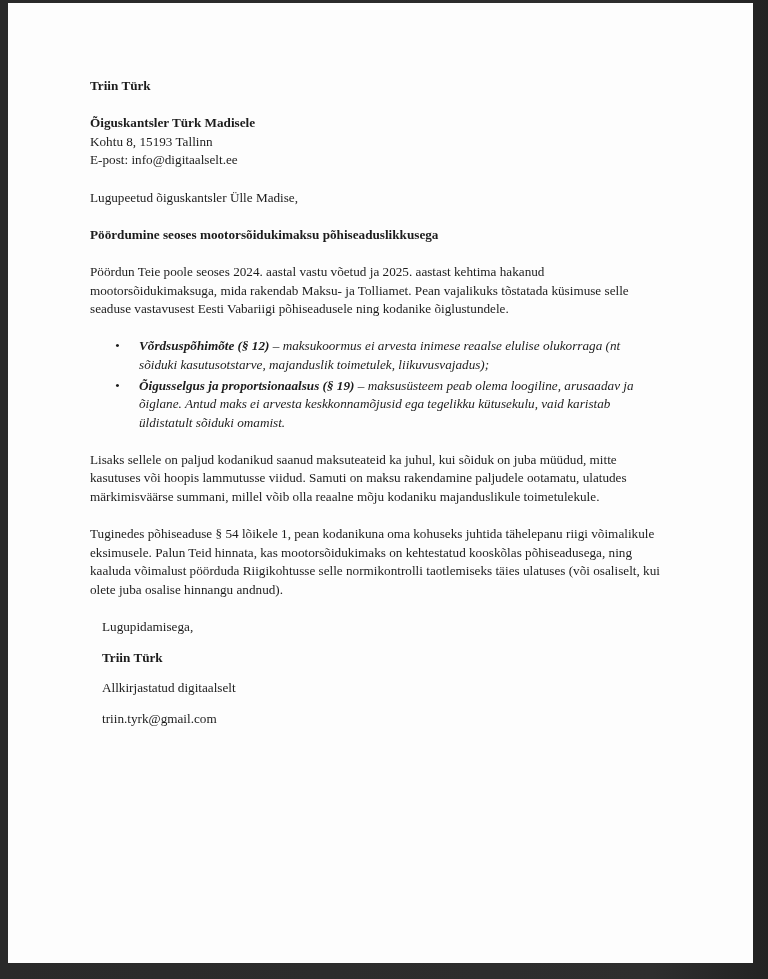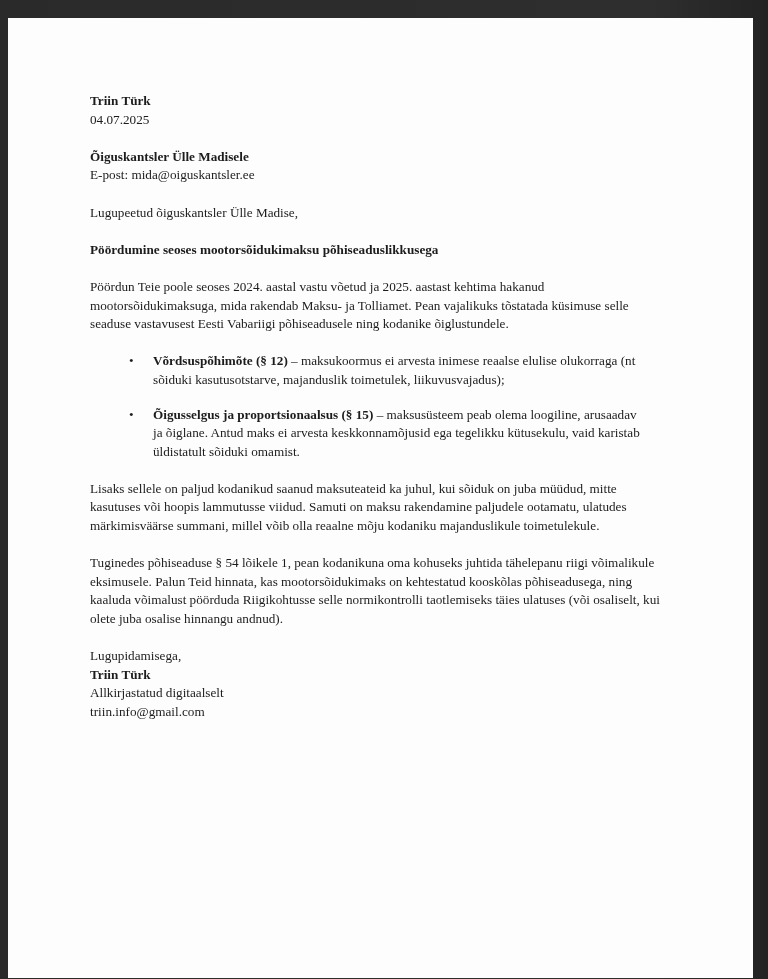--- a/index.html
+++ b/index.html
@@ -12,21 +12,21 @@
   }
   .viewer {
     position: relative;
     width: 768px;
     height: 979px;
     background: linear-gradient(90deg, #2a2a2a 0%, #2e2e2e 85%, #232323 100%);
   }
   .page {
     position: absolute;
     left: 8px;
-    top: 18px;
+    top: 3px;
     width: 745px;
     height: 960px;
     background: #fdfdfd;
     box-sizing: border-box;
     padding: 74px 90px 0 82px;
     font-family: "Liberation Serif", "DejaVu Serif", serif;
     font-size: 13.2px;
     line-height: 18.6px;
     color: #1c1c1c;
   }
@@ -44,66 +44,67 @@
     position: relative;
     top: 1px;
   }
   ul.points {
     margin: 0 0 18.6px 0;
     padding: 0 0 0 47px;
     list-style: none;
   }
   ul.points li {
     position: relative;
-    margin: 16px;
+    margin: 2px;
     padding: 0;
+    font-style: italic;
   }
   ul.points li::before {
     content: "•";
     position: absolute;
     left: -24px;
     top: 0;
   }
   .para { margin: 0 0 18.6px 0; }
-  .sig .line { margin: 0; }
+  .sig .line { margin: 12px; }
 </style>
 </head>
 <body>
 
 <div class="viewer">
   <div class="page">
 
     <div class="block">
       <p class="line bold">Triin Türk</p>
-      <p class="line">04.07.2025</p>
     </div>
 
     <div class="block">
-      <p class="line bold">Õiguskantsler Ülle Madisele</p>
-      <p class="line">E-post: mida@oiguskantsler.ee</p>
+      <p class="line bold">Õiguskantsler Türk Madisele</p>
+      <p class="line">Kohtu 8, 15193 Tallinn</p>
+      <p class="line">E-post: info@digitaalselt.ee</p>
     </div>
 
     <p class="para">Lugupeetud õiguskantsler Ülle Madise,</p>
 
     <p class="para bold">Pöördumine seoses mootorsõidukimaksu põhiseaduslikkusega</p>
 
     <p class="para">Pöördun Teie poole seoses 2024. aastal vastu võetud ja 2025. aastast kehtima hakanud mootorsõidukimaksuga, mida rakendab Maksu- ja Tolliamet. Pean vajalikuks tõstatada küsimuse selle seaduse vastavusest Eesti Vabariigi põhiseadusele ning kodanike õiglustundele.</p>
 
 
     <ul class="points">
       <li><b>Võrdsuspõhimõte (§ 12)</b><span> – maksukoormus ei arvesta inimese reaalse elulise olukorraga (nt sõiduki kasutusotstarve, majanduslik toimetulek, liikuvusvajadus);</span></li>
-      <li><b>Õigusselgus ja proportsionaalsus (§ 15)</b><span> – maksusüsteem peab olema loogiline, arusaadav ja õiglane. Antud maks ei arvesta keskkonnamõjusid ega tegelikku kütusekulu, vaid karistab üldistatult sõiduki omamist.</span></li>
+      <li><b>Õigusselgus ja proportsionaalsus (§ 19)</b><span> – maksusüsteem peab olema loogiline, arusaadav ja õiglane. Antud maks ei arvesta keskkonnamõjusid ega tegelikku kütusekulu, vaid karistab üldistatult sõiduki omamist.</span></li>
     </ul>
 
     <p class="para">Lisaks sellele on paljud kodanikud saanud maksuteateid ka juhul, kui sõiduk on juba müüdud, mitte kasutuses või hoopis lammutusse viidud. Samuti on maksu rakendamine paljudele ootamatu, ulatudes märkimisväärse summani, millel võib olla reaalne mõju kodaniku majanduslikule toimetulekule.</p>
 
     <p class="para">Tuginedes põhiseaduse § 54 lõikele 1, pean kodanikuna oma kohuseks juhtida tähelepanu riigi võimalikule eksimusele. Palun Teid hinnata, kas mootorsõidukimaks on kehtestatud kooskõlas põhiseadusega, ning kaaluda võimalust pöörduda Riigikohtusse selle normikontrolli taotlemiseks täies ulatuses (või osaliselt, kui olete juba osalise hinnangu andnud).</p>
 
 
     <div class="sig">
       <p class="line">Lugupidamisega,</p>
       <p class="line bold">Triin Türk</p>
       <p class="line">Allkirjastatud digitaalselt</p>
-      <p class="line">triin.info@gmail.com</p>
+      <p class="line">triin.tyrk@gmail.com</p>
     </div>
 
   </div>
 </div>
 
 </body></html>

